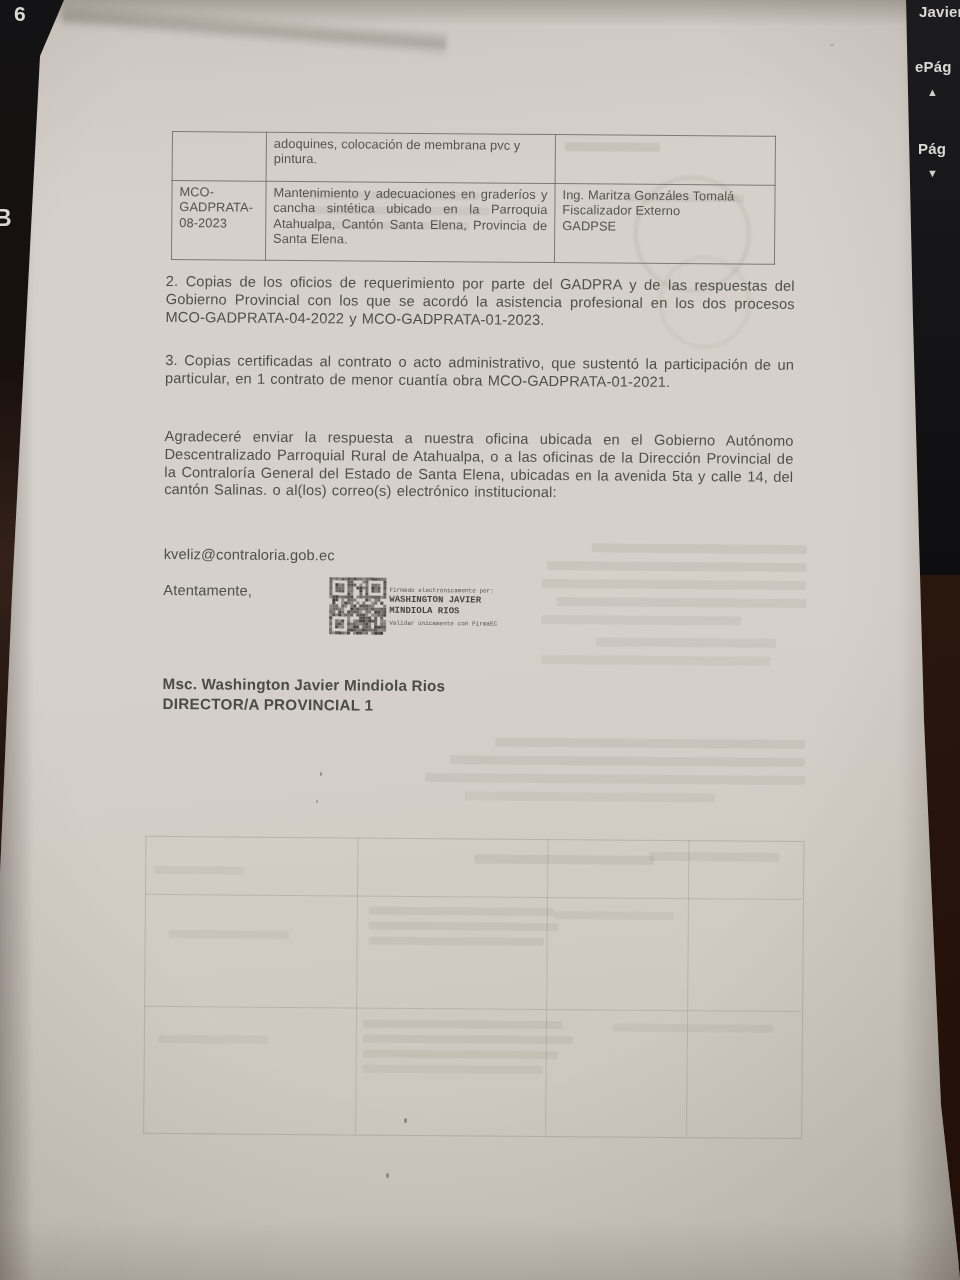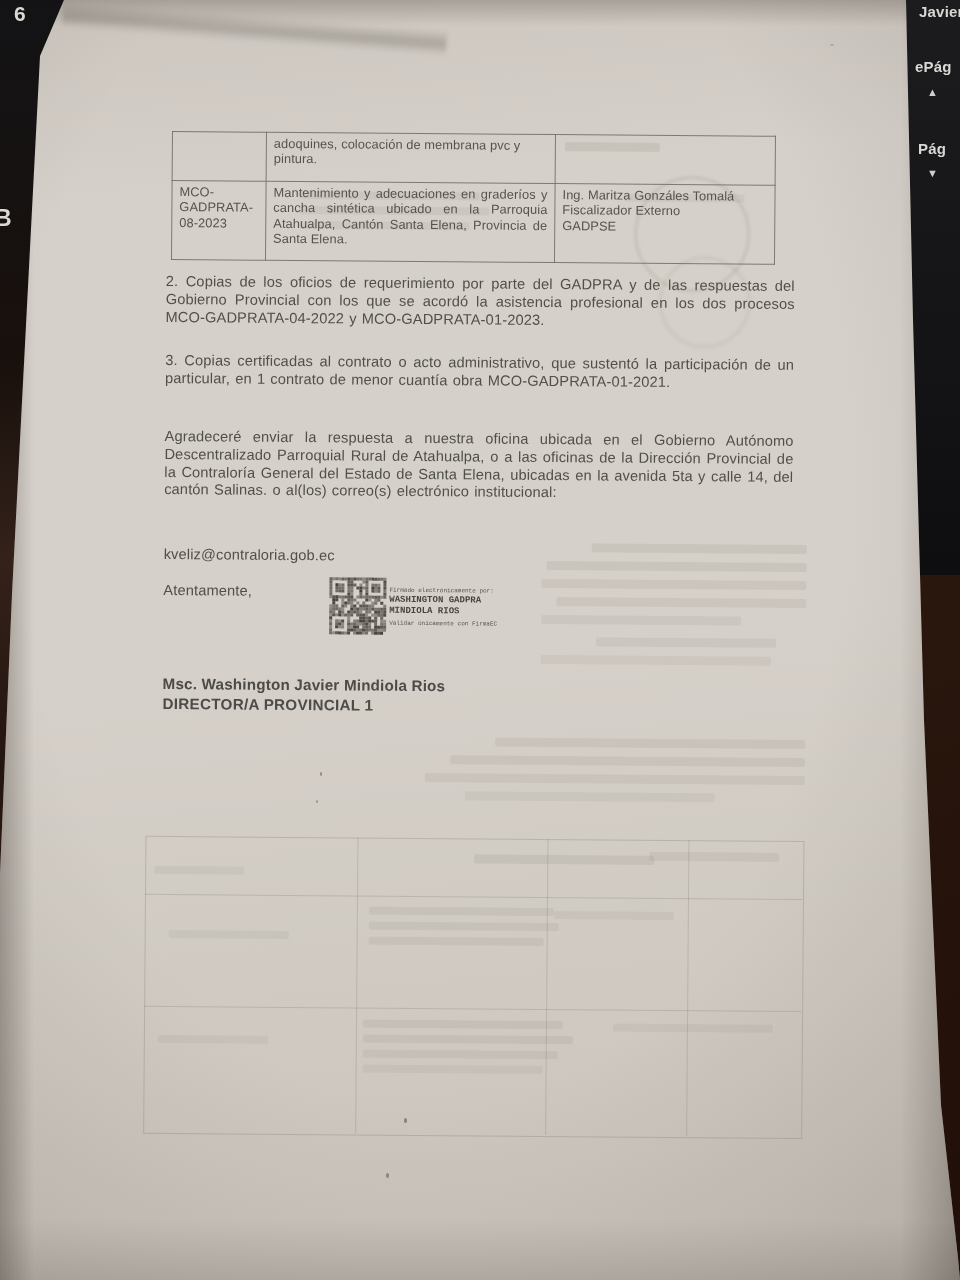--- a/index.html
+++ b/index.html
@@ -507,21 +507,21 @@
           <div style="background: rgb(67, 62, 57); opacity: 0.67;"></div>
           <div></div>
           <div style="background: rgb(67, 62, 57); opacity: 0.51;"></div>
           <div style="background: rgb(67, 62, 57); opacity: 0.96;"></div>
           <div style="background: rgb(67, 62, 57); opacity: 0.84;"></div>
           <div style="background: rgb(67, 62, 57); opacity: 0.98;"></div>
           <div></div>
         </div>
       <div class="stamp-text">
         <div class="stamp-small">Firmado electrónicamente por:</div>
-        <div class="stamp-name">WASHINGTON GADPRA MINDIOLA RIOS</div>
+        <div class="stamp-name">WASHINGTON JAVIER MINDIOLA RIOS</div>
         <div class="stamp-foot">Validar únicamente con FirmaEC</div>
       </div>
 
       <div class="sig-block">
         <div class="sig-name">Msc. Washington Javier Mindiola Rios</div>
         <div class="sig-title">DIRECTOR/A PROVINCIAL 1</div>
       </div>
 
     </div>
   <div style="position: absolute; left: 320px; top: 772px; width: 2px; height: 4px; background: rgb(85, 80, 74); opacity: 0.55; border-radius: 50%;"></div>

